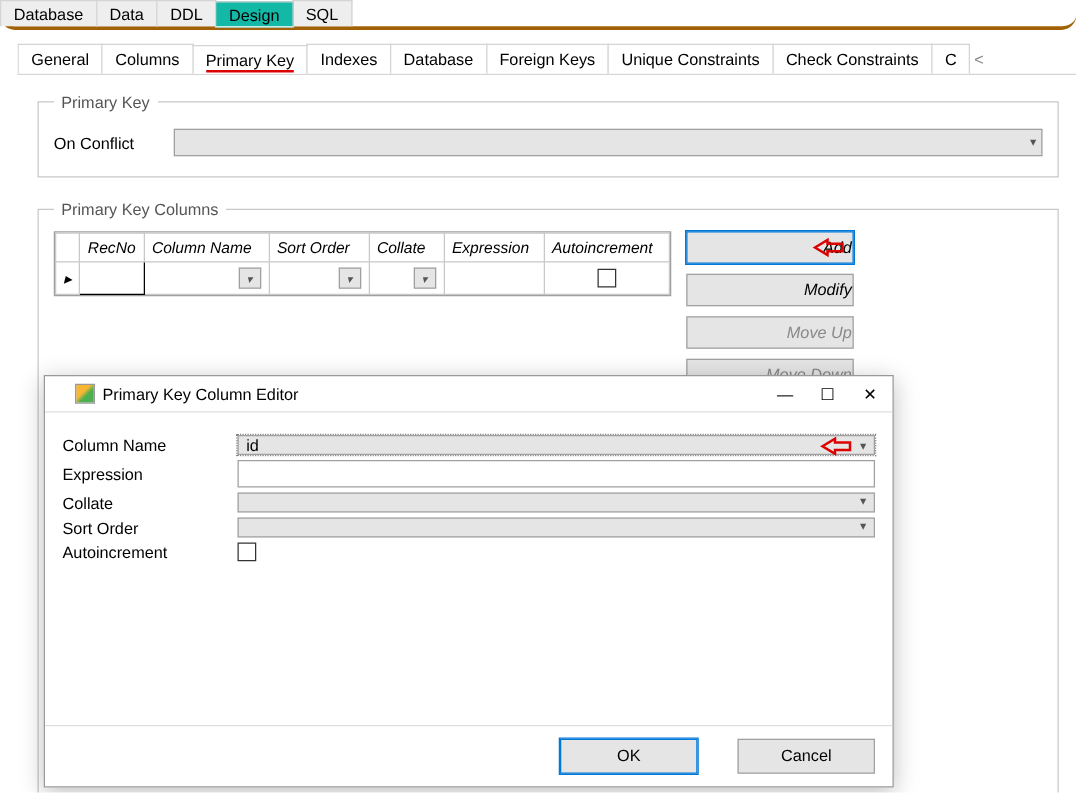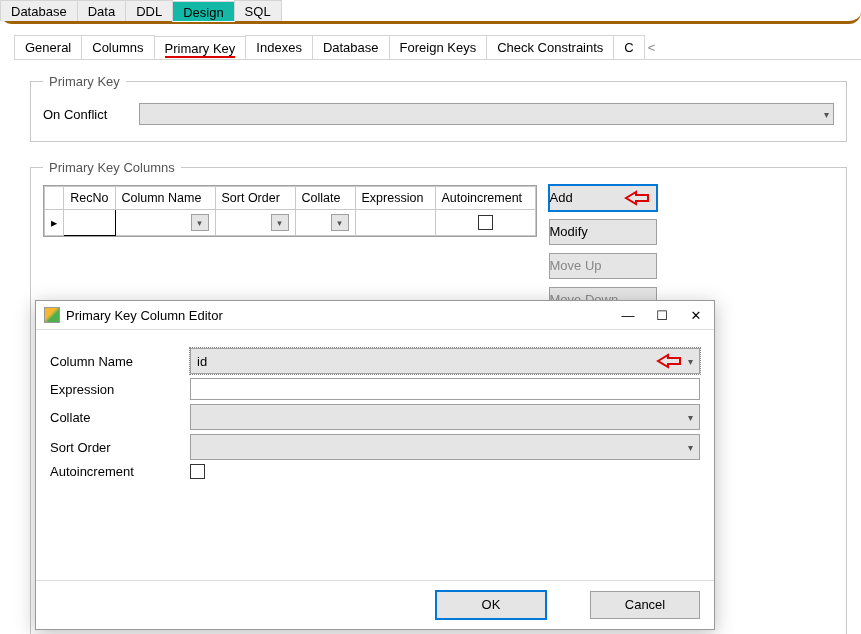--- a/index.html
+++ b/index.html
@@ -114,20 +114,21 @@
   }
   table.pk-grid {
     border-collapse: collapse;
     font-size: 12.5px;
   }
   table.pk-grid th, table.pk-grid td {
     border: 1px solid #c8c8c8;
     padding: 4px 6px;
     background: #fff;
     text-align: left;
+    font-style: italic;
   }
   table.pk-grid th { background: #fff; font-weight: 400; }
   .cell-dd {
     display:flex; justify-content:flex-end;
   }
   .mini-dd {
     width: 18px; height: 17px;
     border: 1px solid #a0a0a0;
     background: #e5e5e5;
     display:flex;align-items:center;justify-content:center;
@@ -137,28 +138,29 @@
     width: 14px;
     text-align:center;
     padding: 0;
   }
   .btn-col {
     display:flex;
     flex-direction:column;
     gap: 8px;
   }
   .btn {
-    width: 108px;
+    width: 134px;
     height: 26px;
     border: 1px solid #a0a0a0;
     background: #e5e5e5;
-    text-align: left;
+    text-align: right;
     line-height: 24px;
     cursor: pointer;
     position: relative;
+    font-style: italic;
   }
   .btn.disabled { color: #888; cursor: default; }
   .btn.focused {
     border: 1px solid #0078d7;
     outline: 1px solid #0078d7;
   }
   
   .dialog {
     position: absolute;
     left: 35px;
@@ -166,21 +168,21 @@
     width: 680px;
     height: 330px;
     background: #fff;
     border: 1px solid #999;
     box-shadow: 0 4px 18px rgba(0,0,0,0.25);
     display:flex;
     flex-direction:column;
   }
   .dlg-title {
     display:flex; align-items:center; justify-content:space-between;
-    padding: 6px 10px 6px 8px;
+    padding: 6px 10px 6px 24px;
     border-bottom: 1px solid #ddd;
   }
   .dlg-title-left { display:flex; align-items:center; gap:6px;}
   .dlg-icon {
     width:16px;height:16px;
     background: linear-gradient(135deg,#f7b733 40%,#4caf50 60%);
     border: 1px solid #999;
   }
   .winbtns { display:flex; gap:18px;}
   .winbtn { width:16px; text-align:center; cursor:pointer; font-family: "Segoe UI Symbol", sans-serif; }
@@ -191,37 +193,37 @@
   .dlg-body .row label { width: 130px; }
   .textinput {
     flex:1;
     height:22px;
     border:1px solid #a0a0a0;
     padding: 0 4px;
     background:#fff;
   }
   .dlg-dd {
     flex:1;
-    height:26px;
+    height:16px;
     border:1px solid #a0a0a0;
     background:#e5e5e5;
-    display:flex;align-items:center;justify-content:space-between;
+    display:flex;align-items:flex-start;justify-content:space-between;
     padding:0 6px;
     cursor:pointer;
   }
   .dlg-dd.highlighted {
     background:#e5e5e5;
     outline: 1px dotted #888;
   }
   .chk {
     width:15px;height:15px;border:1px solid #333;background:#fff;cursor:pointer;
   }
   .dlg-footer {
     display:flex;
-    gap:44px;
+    gap:32px;
     justify-content:flex-end;
     padding: 10px 14px;
     border-top: 1px solid #ddd;
   }
   .dlg-btn {
     width:110px;height:28px;
     border:1px solid #a0a0a0;
     background:#e5e5e5;
     line-height:26px;text-align:center;cursor:pointer;
   }
@@ -248,20 +250,21 @@
   <div class="top-tab"><span>SQL</span></div>
 </div>
 
 <div class="sub-tabs-wrap">
   <div class="sub-tab"><span class="lbl">General</span></div>
   <div class="sub-tab"><span class="lbl">Columns</span></div>
   <div class="sub-tab active highlight"><span class="lbl">Primary Key</span></div>
   <div class="sub-tab"><span class="lbl">Indexes</span></div>
   <div class="sub-tab"><span class="lbl">Database</span></div>
   <div class="sub-tab"><span class="lbl">Foreign Keys</span></div>
+  <div class="sub-tab"><span class="lbl">Unique Constraints</span></div>
   <div class="sub-tab"><span class="lbl">Check Constraints</span></div>
   <div class="sub-tab"><span class="lbl">C</span></div>
   <div class="sub-nav">&lt;</div>
 </div>
 
 <div class="panel">
   <fieldset>
     <legend>Primary Key</legend>
     <div class="row">
       <label>On Conflict</label>

